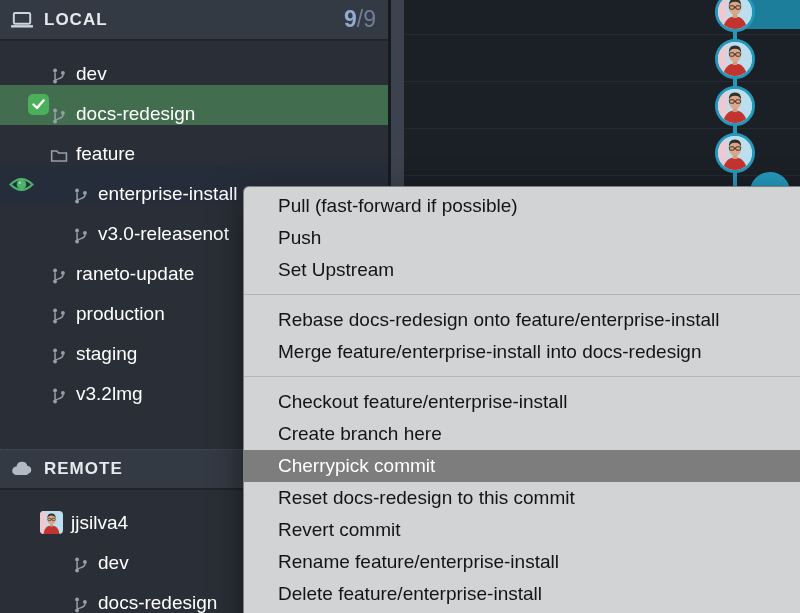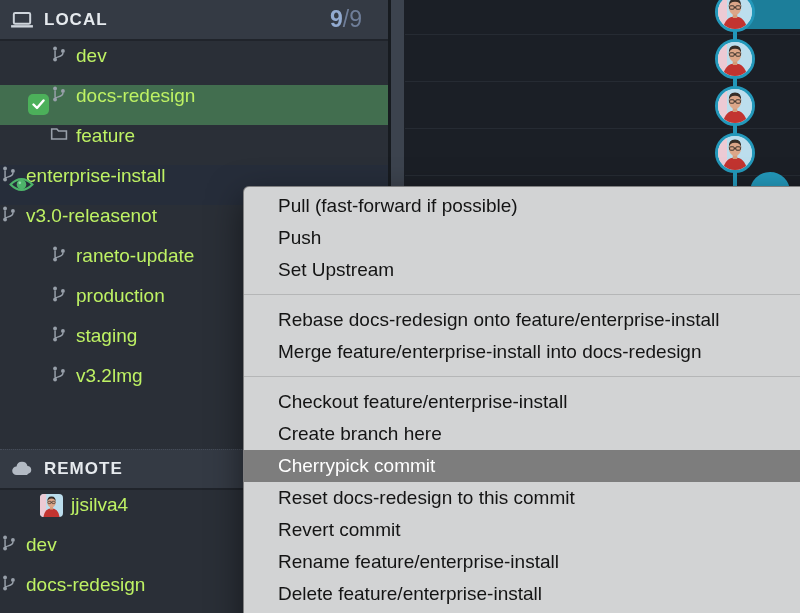--- a/index.html
+++ b/index.html
@@ -22,38 +22,38 @@
   .avatar svg { display:block; width:100%; height:100%; }
   .avatar.partial { background:#2398ba; }
 
   
   .sidebar { position:absolute; left:0; top:0; width:390px; height:613px; background:#2a2f37; color:#dfe3e8; }
   .side-edge { position:absolute; left:388px; top:0; width:3px; height:613px; background:#171b20; }
   .side-scrollbar { position:absolute; left:391px; top:0; width:13px; height:613px; background:#3c434e; }
 
   .shead {
     position:absolute; left:0; width:390px; height:41px; background:#343a44;
-    border-bottom:2px solid #20242b; display:flex; align-items:center; padding:0 28px 0 10px;
+    border-bottom:2px solid #20242b; display:flex; align-items:center; padding:0 14px 0 10px;
     font-weight:bold; font-size:17px; letter-spacing:1px; color:#e6eaee;
   }
   .shead .hicon { display:flex; width:26px; margin-right:8px; }
   .shead .hicon svg { width:24px; height:18px; }
   .spacer { flex:1; }
   .count { font-size:23px; letter-spacing:0; }
   .count .c1 { color:#93abd1; font-weight:bold; }
   .count .csep, .count .c2 { color:#6f7e99; font-weight:normal; }
 
   .srow {
-    position:relative; width:390px; height:40px; display:flex; align-items:flex-start;
-    font-size:19px; color:#bef264; white-space:nowrap;
+    position:relative; width:390px; height:40px; display:flex; align-items:flex-end;
+    font-size:19px; color:#ffffff; white-space:nowrap;
   }
   .srow .icn { display:flex; margin-right:8px; }
   .srow .icn svg { width:18px; height:18px; }
   .indent1 { padding-left:50px; }
-  .indent2 { }
+  .indent2 { padding-left:72px; }
   .indentA { padding-left:40px; }
   .hl-green { background:#426e4f; }
   .hl-dark  { background:#262d3a; }
   .eye { position:absolute; left:9px; top:11px; display:flex; }
   .eye svg { width:25px; height:17px; }
   .chk { position:absolute; left:28px; top:9px; width:21px; height:21px; border-radius:5px;
          background:#4cb05a; display:flex; align-items:center; justify-content:center; }
   .chk svg { width:13px; height:11px; }
   .mini-avatar { width:23px; height:23px; border-radius:4px; overflow:hidden; margin-right:8px; flex:none; }
   .mini-avatar svg { display:block; width:100%; height:100%; }

